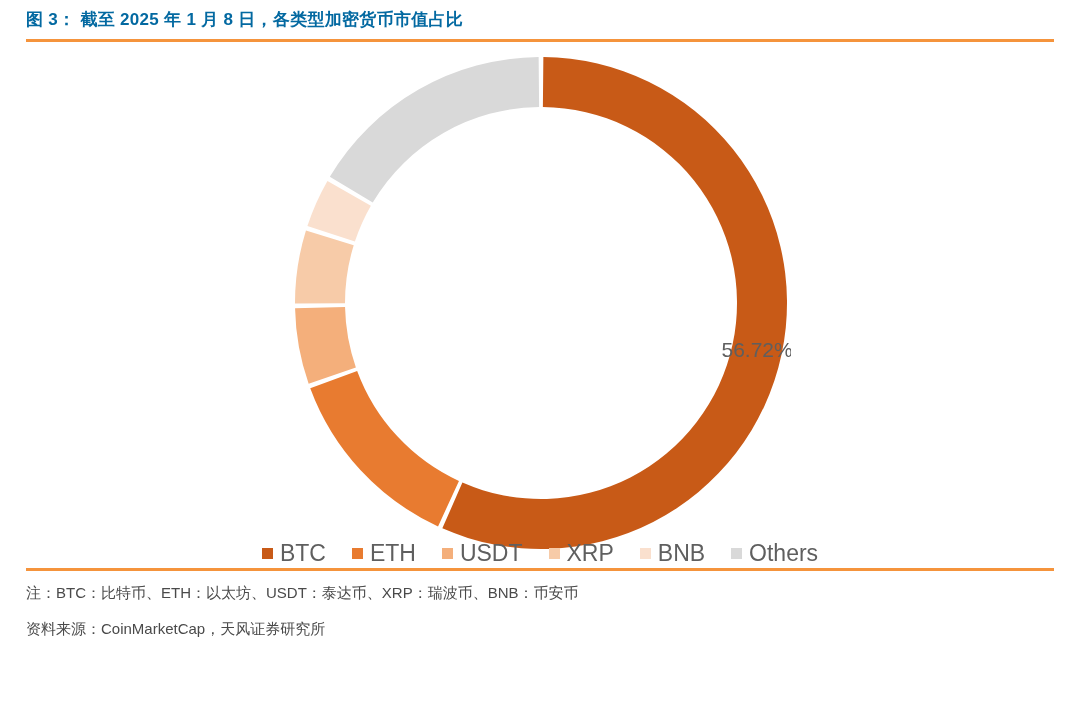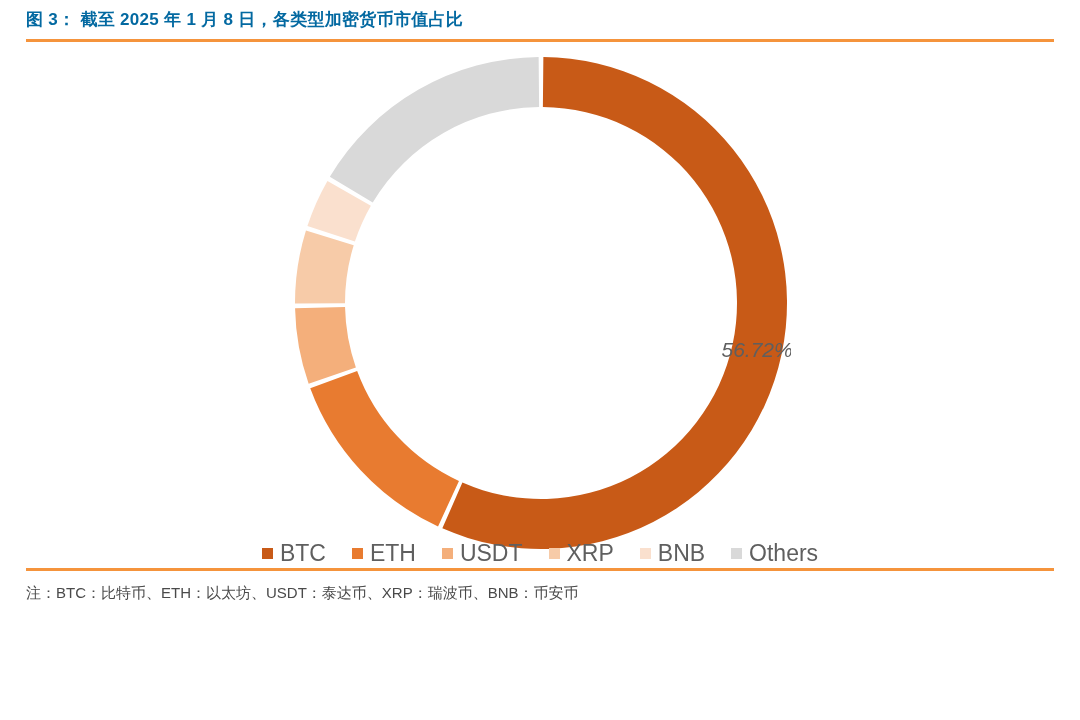--- a/index.html
+++ b/index.html
@@ -45,21 +45,20 @@
     position: relative;
     height: 520px;
     width: 1028px;
   }
   .donut-wrap {
     position: absolute;
     left: 265px;
     top: 11px;
     width: 500px;
     height: 500px;
-    font-style: italic;
   }
   .donut-wrap svg {
     display: block;
   }
   .slice-label {
     font-family: "Liberation Sans", "DejaVu Sans", sans-serif;
     font-size: 21px;
     fill: #5f5f5f;
   }
 
@@ -157,15 +156,16 @@
           <span class="legend-text">Others</span>
         </div>
       </div>
 
   </div>
 
   <div class="rule-bottom"></div>
 
   <div class="notes">
     <div class="note-line">注：BTC：比特币、ETH：以太坊、USDT：泰达币、XRP：瑞波币、BNB：币安币</div>
+    <div class="note-line">资料来源：CoinMarketCap，天风证券研究所</div>
   </div>
 
 </div>
 
 </body></html>

